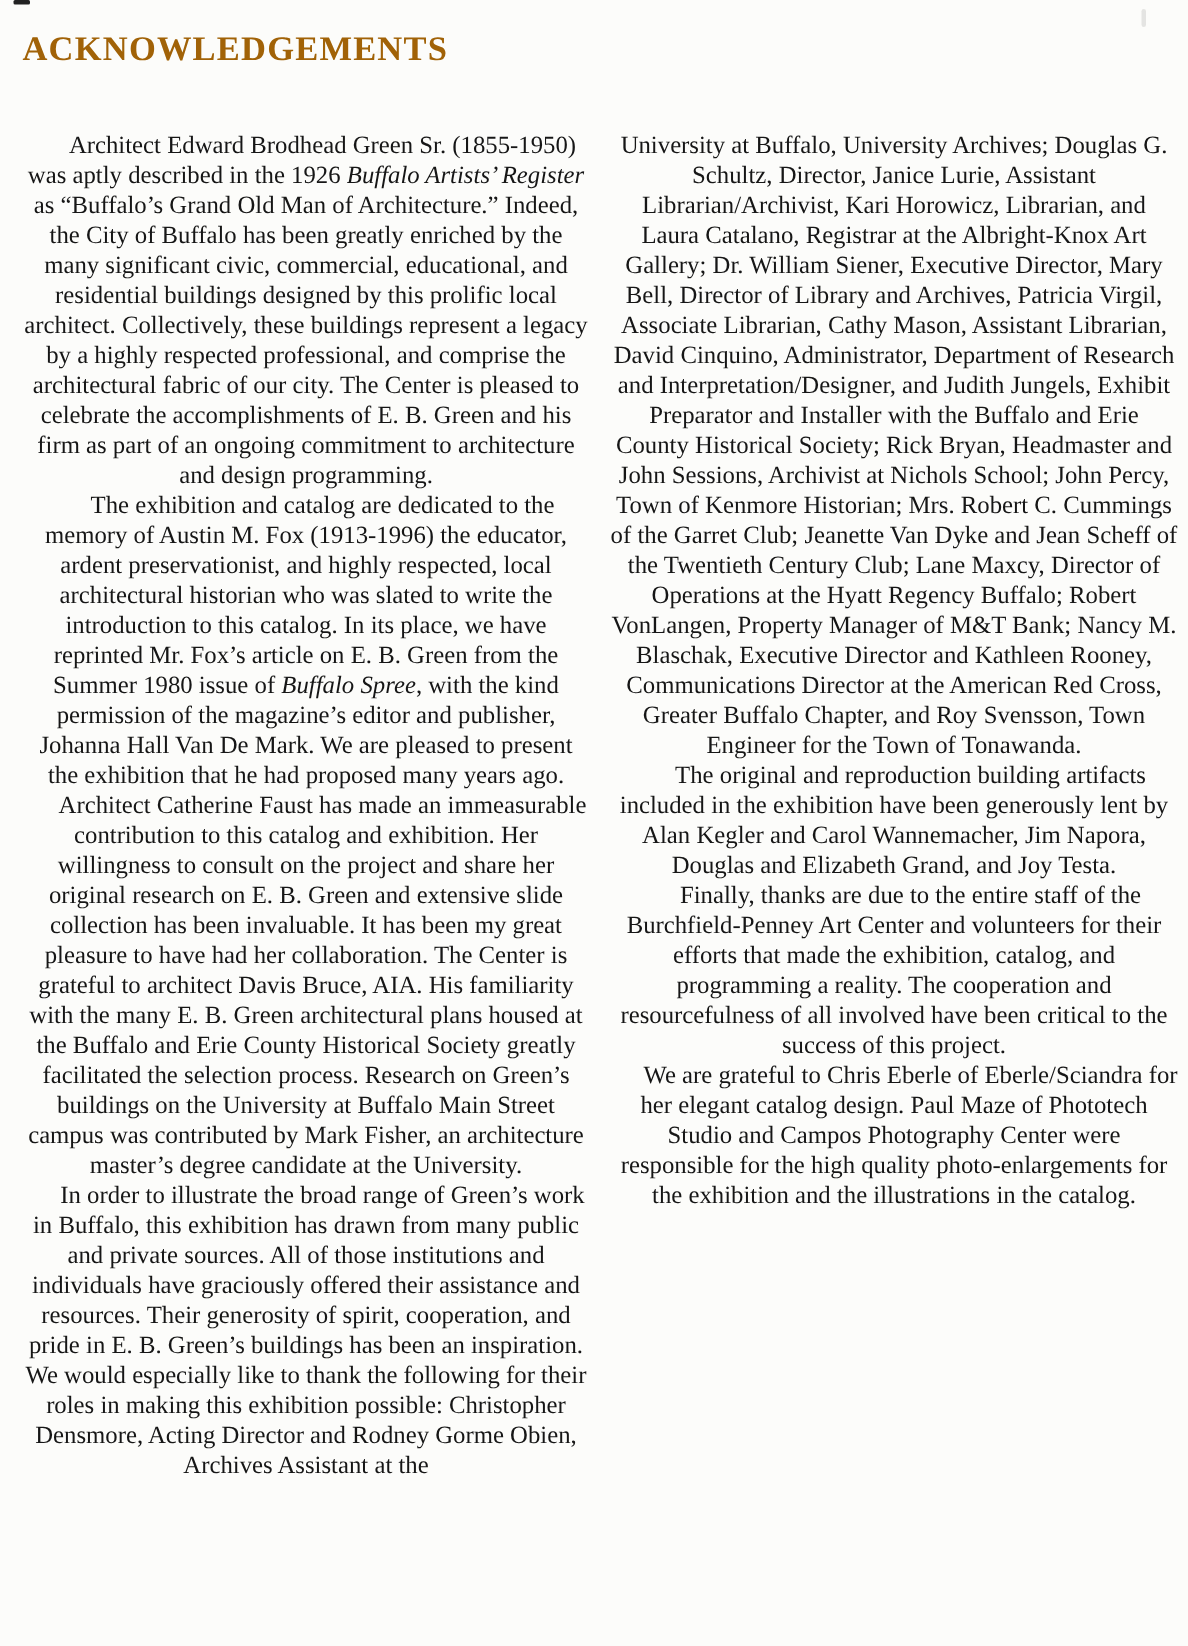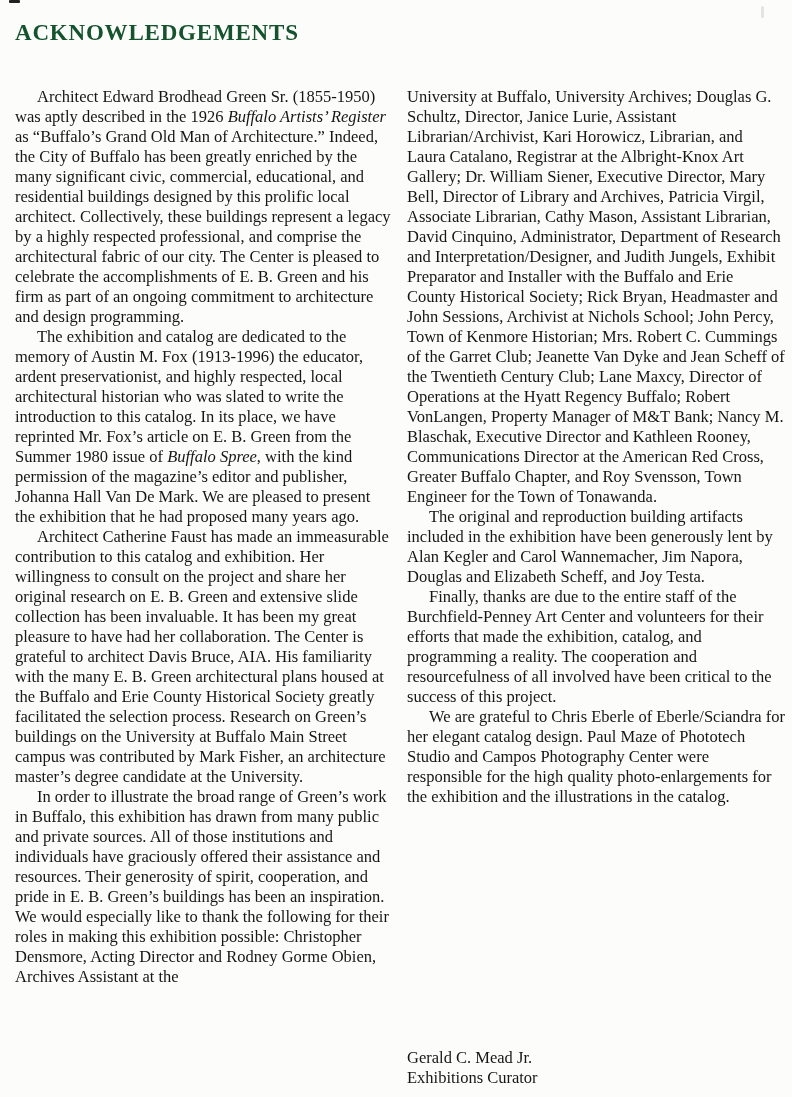--- a/index.html
+++ b/index.html
@@ -24,33 +24,33 @@
     right: 28px; top: 6px;
     width: 3px; height: 12px;
     background: #e4e4e2;
     border-radius: 2px;
   }
   .page-title {
     margin: 20px 0 0 15px;
     font-size: 23px;
     font-weight: bold;
     letter-spacing: 0.8px;
-    color: #14532d;
+    color: #a16207;
   }
   .columns {
     display: flex;
     gap: 14px;
     margin: 41px 4px 0 15px;
     height: 1008px;
   }
   .col {
     width: 378px;
     font-size: 16.5px;
     line-height: 20px;
-    text-align: left;
+    text-align: center;
   }
   .col-right { position: relative; font-family: Liberation Serif, serif; }
   .para { margin: 0; }
   .para.indent { text-indent: 22px; }
   .para em { font-style: italic; }
   .signature {
     position: absolute;
     left: 0; bottom: 7px;
     line-height: 20px;
     font-size: 16.5px;
@@ -67,21 +67,17 @@
 
 <div class="columns">
   <div class="col col-left">
     <p class="para indent"><span>Architect Edward Brodhead Green Sr. (1855-1950) was aptly described in the 1926 </span><em>Buffalo Artists’ Register</em><span> as “Buffalo’s Grand Old Man of Architecture.” Indeed, the City of Buffalo has been greatly enriched by the many significant civic, commercial, educational, and residential buildings designed by this prolific local architect. Collectively, these buildings represent a legacy by a highly respected professional, and comprise the architectural fabric of our city. The Center is pleased to celebrate the accomplishments of E. B. Green and his firm as part of an ongoing commitment to architecture and design programming.</span></p>
     <p class="para indent"><span>The exhibition and catalog are dedicated to the memory of Austin M. Fox (1913-1996) the educator, ardent preservationist, and highly respected, local architectural historian who was slated to write the introduction to this catalog. In its place, we have reprinted Mr. Fox’s article on E. B. Green from the Summer 1980 issue of </span><em>Buffalo Spree</em><span>, with the kind permission of the magazine’s editor and publisher, Johanna Hall Van De Mark. We are pleased to present the exhibition that he had proposed many years ago.</span></p>
     <p class="para indent"><span>Architect Catherine Faust has made an immeasurable contribution to this catalog and exhibition. Her willingness to consult on the project and share her original research on E. B. Green and extensive slide collection has been invaluable. It has been my great pleasure to have had her collaboration. The Center is grateful to architect Davis Bruce, AIA. His familiarity with the many E. B. Green architectural plans housed at the Buffalo and Erie County Historical Society greatly facilitated the selection process. Research on Green’s buildings on the University at Buffalo Main Street campus was contributed by Mark Fisher, an architecture master’s degree candidate at the University.</span></p>
     <p class="para indent"><span>In order to illustrate the broad range of Green’s work in Buffalo, this exhibition has drawn from many public and private sources. All of those institutions and individuals have graciously offered their assistance and resources. Their generosity of spirit, cooperation, and pride in E. B. Green’s buildings has been an inspiration. We would especially like to thank the following for their roles in making this exhibition possible: Christopher Densmore, Acting Director and Rodney Gorme Obien, Archives Assistant at the</span></p>
   </div>
   <div class="col col-right">
     <p class="para"><span>University at Buffalo, University Archives; Douglas G. Schultz, Director, Janice Lurie, Assistant Librarian/Archivist, Kari Horowicz, Librarian, and Laura Catalano, Registrar at the Albright-Knox Art Gallery; Dr. William Siener, Executive Director, Mary Bell, Director of Library and Archives, Patricia Virgil, Associate Librarian, Cathy Mason, Assistant Librarian, David Cinquino, Administrator, Department of Research and Interpretation/Designer, and Judith Jungels, Exhibit Preparator and Installer with the Buffalo and Erie County Historical Society; Rick Bryan, Headmaster and John Sessions, Archivist at Nichols School; John Percy, Town of Kenmore Historian; Mrs. Robert C. Cummings of the Garret Club; Jeanette Van Dyke and Jean Scheff of the Twentieth Century Club; Lane Maxcy, Director of Operations at the Hyatt Regency Buffalo; Robert VonLangen, Property Manager of M&amp;T Bank; Nancy M. Blaschak, Executive Director and Kathleen Rooney, Communications Director at the American Red Cross, Greater Buffalo Chapter, and Roy Svensson, Town Engineer for the Town of Tonawanda.</span></p>
-    <p class="para indent"><span>The original and reproduction building artifacts included in the exhibition have been generously lent by Alan Kegler and Carol Wannemacher, Jim Napora, Douglas and Elizabeth Scheff, and Joy Testa.</span></p>
+    <p class="para indent"><span>The original and reproduction building artifacts included in the exhibition have been generously lent by Alan Kegler and Carol Wannemacher, Jim Napora, Douglas and Elizabeth Grand, and Joy Testa.</span></p>
     <p class="para indent"><span>Finally, thanks are due to the entire staff of the Burchfield-Penney Art Center and volunteers for their efforts that made the exhibition, catalog, and programming a reality. The cooperation and resourcefulness of all involved have been critical to the success of this project.</span></p>
     <p class="para indent"><span>We are grateful to Chris Eberle of Eberle/Sciandra for her elegant catalog design. Paul Maze of Phototech Studio and Campos Photography Center were responsible for the high quality photo-enlargements for the exhibition and the illustrations in the catalog.</span></p>
-    <div class="signature">
-      <div>Gerald C. Mead Jr.</div>
-      <div>Exhibitions Curator</div>
-    </div>
   </div>
 </div>
 
 </body></html>

